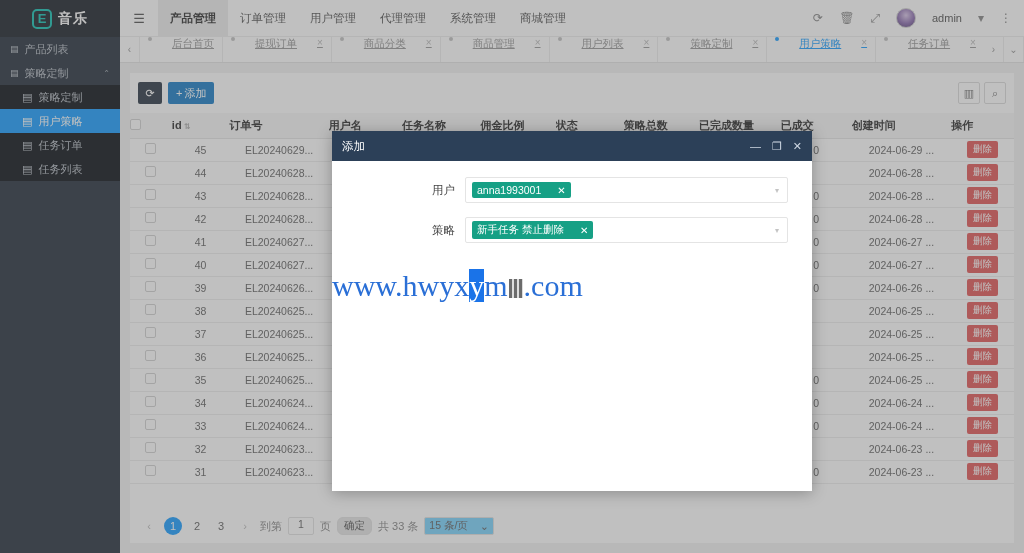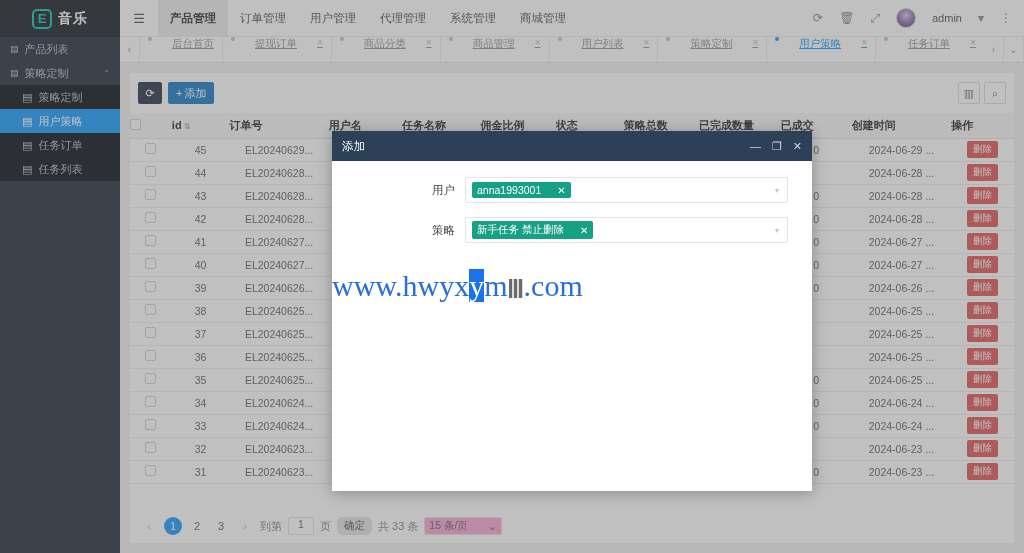--- a/index.html
+++ b/index.html
@@ -155,22 +155,22 @@
   .pg-input {
     width: 26px; height: 18px; border: 1px solid #e2e2e2; background: #fff;
     text-align: center; font-size: 10.5px; color: #666; border-radius: 2px;
   }
   .pg-confirm {
     height: 18px; border: 1px solid #e2e2e2; background: #e5e5e5; padding: 8px 6px;
     display: flex; align-items: center; font-size: 10.5px; color: #555;
     border-radius: 6px; cursor: pointer;
   }
   .pg-select {
-    height: 18px; border: 1px solid #e2e2e2; background: #f9a8d4; padding: 0 4px;
-    display: flex; align-items: center; gap: 20px; font-size: 10.5px;
+    height: 18px; border: 1px solid #e2e2e2; background: #7dd3fc; padding: 0 4px;
+    display: flex; align-items: center; gap: 12px; font-size: 10.5px;
     color: #666; border-radius: 2px; cursor: pointer;
   }
 
   
   .overlay {
     position: absolute; inset: 0; background: rgba(90,90,90,0.38);
     z-index: 50;
   }
   .modal {
     position: absolute; left: 332px; top: 131px; width: 480px; height: 360px;

